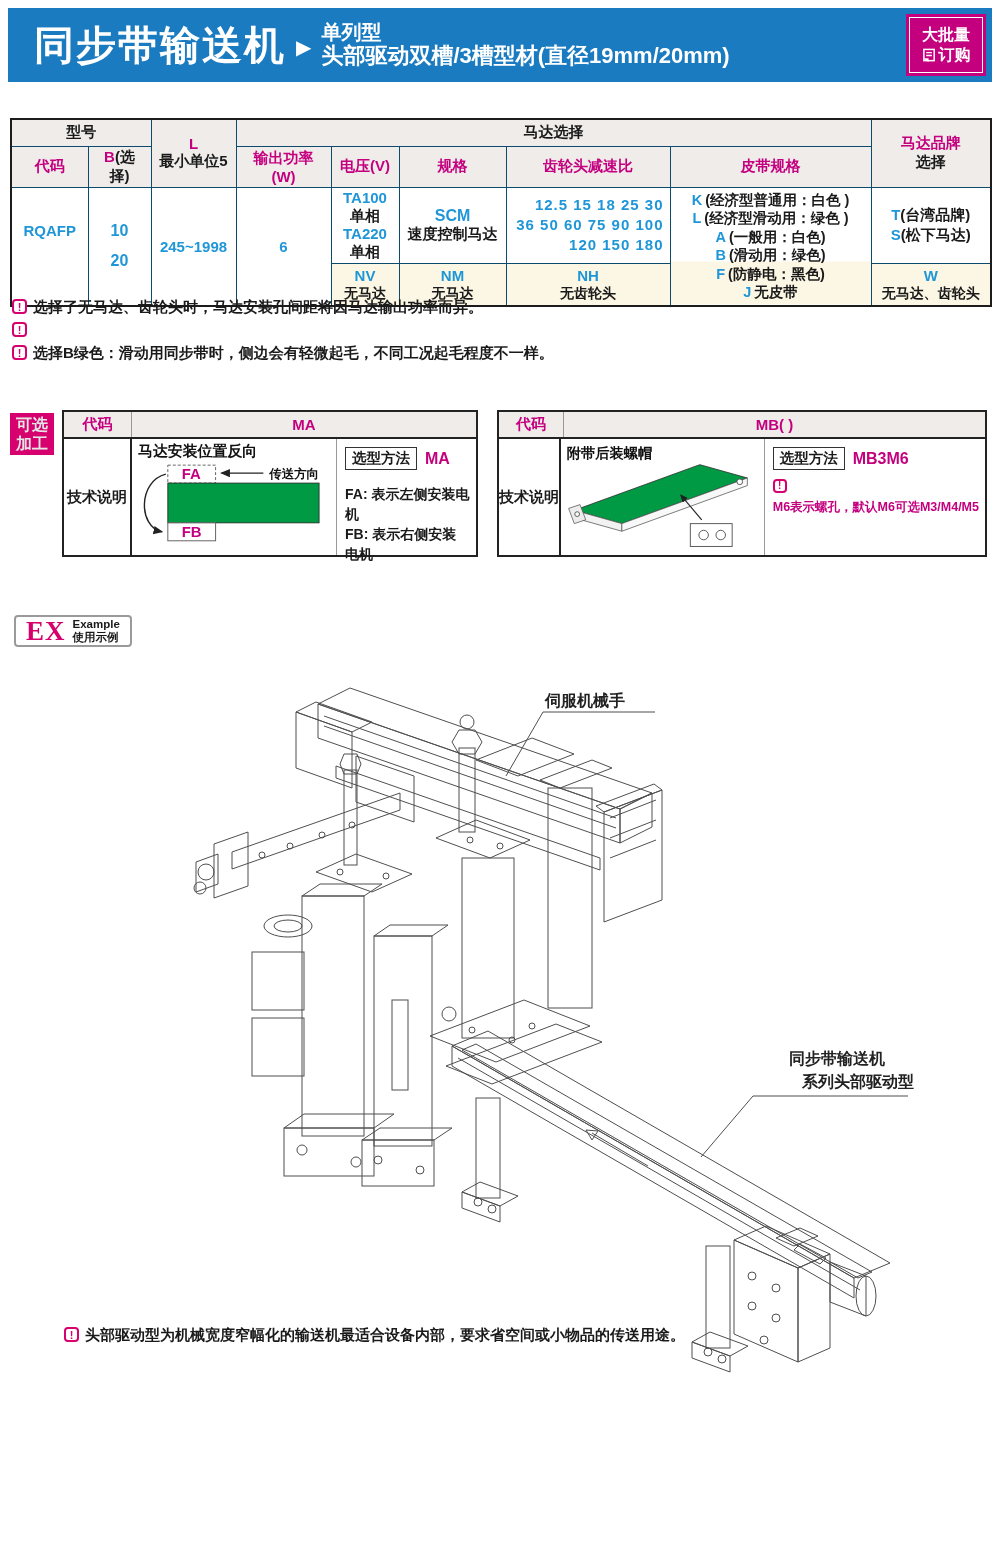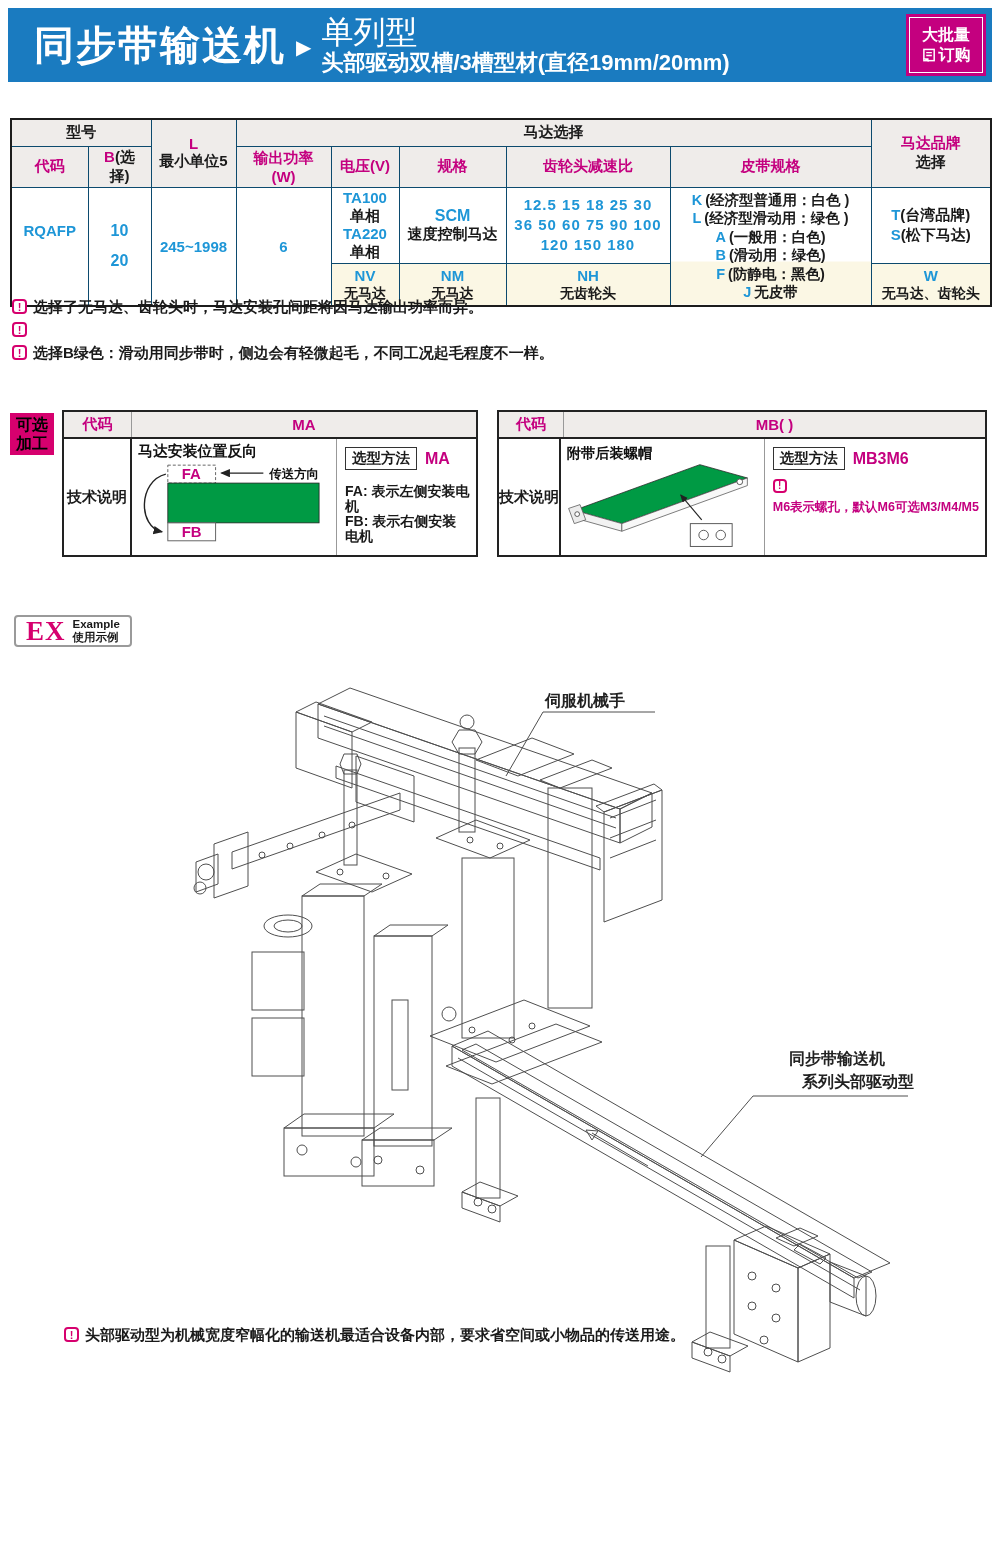--- a/index.html
+++ b/index.html
@@ -14,21 +14,21 @@
   .blk { color:#1a1a1a; }
 
   
   .banner {
     position:absolute; top:8px; left:8px; width:984px; height:74px;
     background:#1a7bc0; color:#fff; display:flex; align-items:center;
   }
   .banner-title { font-size:40px; font-weight:bold; margin-left:26px; letter-spacing:2px; white-space:nowrap; }
   .banner-arrow { font-size:20px; margin:4px 10px 0 10px; }
   .banner-sub { display:flex; flex-direction:column; justify-content:center; line-height:1.12; }
-  .sub1 { font-size:32px; font-weight:normal; }
+  .sub1 { font-size:20px; font-weight:bold; }
   .sub2 { font-size:22px; font-weight:bold; }
   .badge {
     position:absolute; top:6px; right:6px; width:80px; height:62px;
     background:#c4007f; padding:3px;
   }
   .badge-inner {
     width:100%; height:100%; border:1px solid #fff;
     display:flex; flex-direction:column; align-items:center; justify-content:center;
     font-size:16px; font-weight:bold; line-height:20px; color:#fff;
   }
@@ -47,21 +47,21 @@
   }
   td.hdr { background:#efecea; }
   td.thickL { border-left:2px solid #1c1c1c; }
   td.hdrB { border-bottom:2px solid #1c1c1c; }
   td.cream { background:#fbf7e4; }
   .rowH1 { height:27px; } .rowH2 { height:27px; } .rowB1 { height:76px; } .rowB2 { height:43px; }
   .code-cell { font-size:17px; padding-top:34px !important; }
   .b-vals div { line-height:30px; font-size:16px; }
   .c16 { font-size:16px; }
   .volt-cell div { line-height:18px; }
-  .gear-cell div { line-height:20px; font-size:15px; letter-spacing:1px; }
+  .gear-cell div { line-height:20px; font-size:15px; letter-spacing:1px;text-align:right; }
   td.belt-cell {
     background:linear-gradient(to bottom,#ffffff 0%,#ffffff 63%,#fbf7e4 63%,#fbf7e4 100%);
     text-align:left; vertical-align:top; padding:4px 4px 0 14px;
   }
   .belt-row { line-height:18.5px; font-size:14.5px; white-space:nowrap; }
   .belt-row .bl { margin-right:3px; }
   .brand-cell div { line-height:20px; }
   .sub-code { font-size:15px; line-height:18px; }
   .sub-desc { font-size:14px; line-height:17px; }
 
@@ -71,21 +71,21 @@
   .warn-icon {
     flex:none; width:15px; height:15px; margin-top:1px;
     border:2px solid #d6006e; border-radius:4px; color:#d6006e;
     display:inline-flex; align-items:center; justify-content:center;
     font-size:11px; font-weight:bold; background:#fff;
   }
 
   
   .opt-badge {
     position:absolute; top:413px; left:10px; width:44px; height:42px;
-    background:#d6006e; color:#000000; font-size:16px; font-weight:bold;
+    background:#d6006e; color:#e5e5e5; font-size:16px; font-weight:bold;
     display:flex; flex-direction:column; align-items:center; justify-content:center; line-height:19px;
   }
   .opt-table { position:absolute; top:410px; border:2px solid #222; background:#fff; }
   .opt-table.ma { left:62px; width:416px; }
   .opt-table.mb { left:497px; width:490px; }
   .opt-head { display:flex; height:27px; background:#efecea; border-bottom:2px solid #222; }
   .opt-head > div { display:flex; align-items:center; justify-content:center; font-size:15px; font-weight:bold; }
   .opt-code-col { border-right:1px solid #999; }
   .ma .opt-code-col { width:68px; } .mb .opt-code-col { width:65px; }
   .opt-val-col { flex:1; }
@@ -95,21 +95,21 @@
     font-size:15px; font-weight:bold; border-right:2px solid #222;
   }
   .ma .opt-tech { width:68px; } .mb .opt-tech { width:65px; }
   .opt-diagram { position:relative; border-right:1px solid #999; }
   .ma .opt-diagram { width:205px; } .mb .opt-diagram { width:213px; }
   .opt-diagram svg { display:block; width:100%; height:100%; }
   .opt-method { flex:1; padding:8px 6px 0 8px; }
   .method-row { display:flex; align-items:center; gap:8px; margin-bottom:8px; }
   .method-box { border:1px solid #333; padding:1px 6px; font-size:14.5px; font-weight:bold; background:#fff; }
   .method-val { font-size:16px; font-weight:bold; }
-  .ma-desc { font-size:14px; font-weight:bold; line-height:15px; margin-top:14px; }
+  .ma-desc { font-size:14px; font-weight:bold; line-height:20px; margin-top:14px; }
   .mb-note { display:flex; gap:5px; font-size:14px; font-weight:bold; line-height:18px; }
   .mb-note .warn-icon { width:14px; height:14px; font-size:10px; }
   .mb-m6 { margin-top:6px; font-size:12.5px; font-weight:bold; white-space:nowrap; }
   .svg-title { font-size:15px; font-weight:bold; fill:#111; }
   .svg-label-mg { font-size:15px; font-weight:bold; fill:#c4007f; }
   .svg-small { font-size:12.5px; font-weight:bold; fill:#111; }
 
   
   .ex-badge {
     position:absolute; top:615px; left:14px; height:32px;

